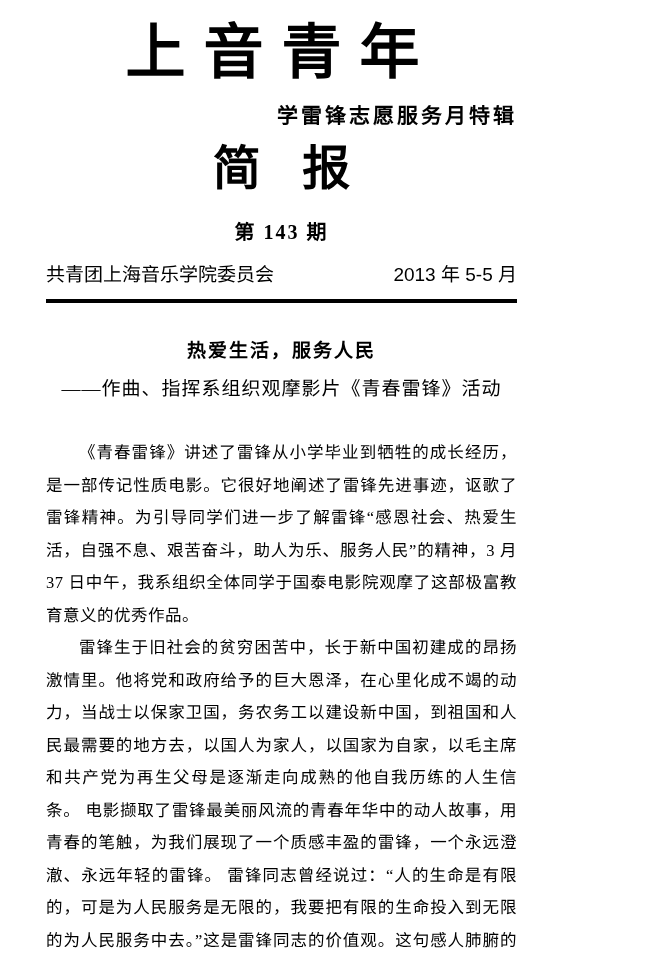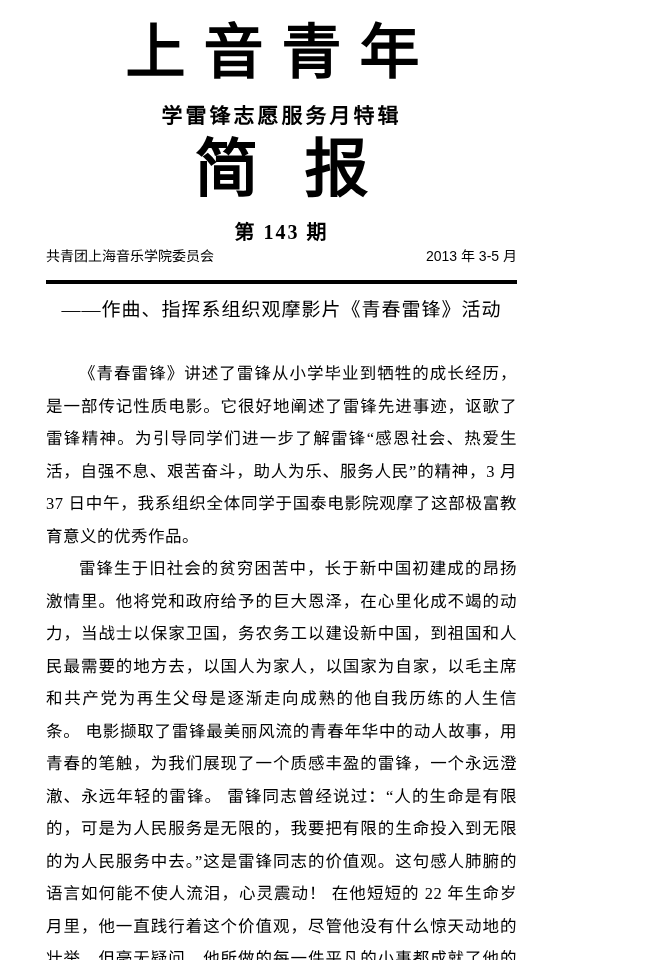--- a/index.html
+++ b/index.html
@@ -24,51 +24,51 @@
     text-align: center;
     font-size: 60px;
     line-height: 74px;
     font-weight: 900;
     letter-spacing: 18px;
     font-family: "Liberation Serif", "DejaVu Serif", serif;
     white-space: nowrap;
   }
   .edition-note {
     margin-top: 12px;
-    text-align: center;
+    text-align: right;
     font-size: 21px;
     line-height: 28px;
     font-weight: 900;
     letter-spacing: 3px;
     font-family: "Liberation Serif", "DejaVu Serif", serif;
   }
   .bulletin-title {
     margin-top: 10px;
     text-align: center;
-    font-size: 64px;
+    font-size: 48px;
     line-height: 58px;
     font-weight: 900;
     letter-spacing: 14px;
     font-family: "Liberation Sans", "DejaVu Sans", sans-serif;
     text-indent: 14px; 
   }
   .issue-number {
     margin-top: 22px;
     text-align: center;
     font-size: 20px;
     line-height: 24px;
     font-weight: bold;
     letter-spacing: 2px;
   }
   .info-row {
-    margin-top: 1px;
+    margin-top: 20px;
     display: flex;
     justify-content: space-between;
     align-items: baseline;
-    font-size: 14px;
+    font-size: 19px;
     line-height: 22px;
     font-family: "Liberation Sans", "DejaVu Sans", sans-serif;
   }
   .divider-rule {
     margin-top: 13px;
     height: 4px;
     background: #000000;
     width: 100%;
   }
   
@@ -110,27 +110,28 @@
     <div class="masthead-title">上音青年</div>
 
     <div class="edition-note">学雷锋志愿服务月特辑</div>
 
     <div class="bulletin-title">简 报</div>
 
     <div class="issue-number">第 143 期</div>
 
     <div class="info-row">
       <span>共青团上海音乐学院委员会</span>
-      <span>2013 年 3-5 月</span>
+      <span>2013 年 5-5 月</span>
     </div>
 
     <div class="divider-rule"></div>
   </header>
 
   <main>
+    <h2 class="article-title">热爱生活，服务人民</h2>
 
     <h3 class="article-subtitle">——作曲、指挥系组织观摩影片《青春雷锋》活动</h3>
 
     <div class="article-body">
       <p>《青春雷锋》讲述了雷锋从小学毕业到牺牲的成长经历，是一部传记性质电影。它很好地阐述了雷锋先进事迹，讴歌了雷锋精神。为引导同学们进一步了解雷锋“感恩社会、热爱生活，自强不息、艰苦奋斗，助人为乐、服务人民”的精神，3 月 37 日中午，我系组织全体同学于国泰电影院观摩了这部极富教育意义的优秀作品。</p>
       <p>雷锋生于旧社会的贫穷困苦中，长于新中国初建成的昂扬激情里。他将党和政府给予的巨大恩泽，在心里化成不竭的动力，当战士以保家卫国，务农务工以建设新中国，到祖国和人民最需要的地方去，以国人为家人，以国家为自家，以毛主席和共产党为再生父母是逐渐走向成熟的他自我历练的人生信条。 电影撷取了雷锋最美丽风流的青春年华中的动人故事，用青春的笔触，为我们展现了一个质感丰盈的雷锋，一个永远澄澈、永远年轻的雷锋。 雷锋同志曾经说过：“人的生命是有限的，可是为人民服务是无限的，我要把有限的生命投入到无限的为人民服务中去。”这是雷锋同志的价值观。这句感人肺腑的语言如何能不使人流泪，心灵震动！ 在他短短的 22 年生命岁月里，他一直践行着这个价值观，尽管他没有什么惊天动地的壮举，但毫无疑问，他所做的每一件平凡的小事都成就了他的伟大，他将自己那些平凡的脚印，一个个清晰地刻在人们的心中，深深感动</p>
     </div>
   </main>
 
 </div>

